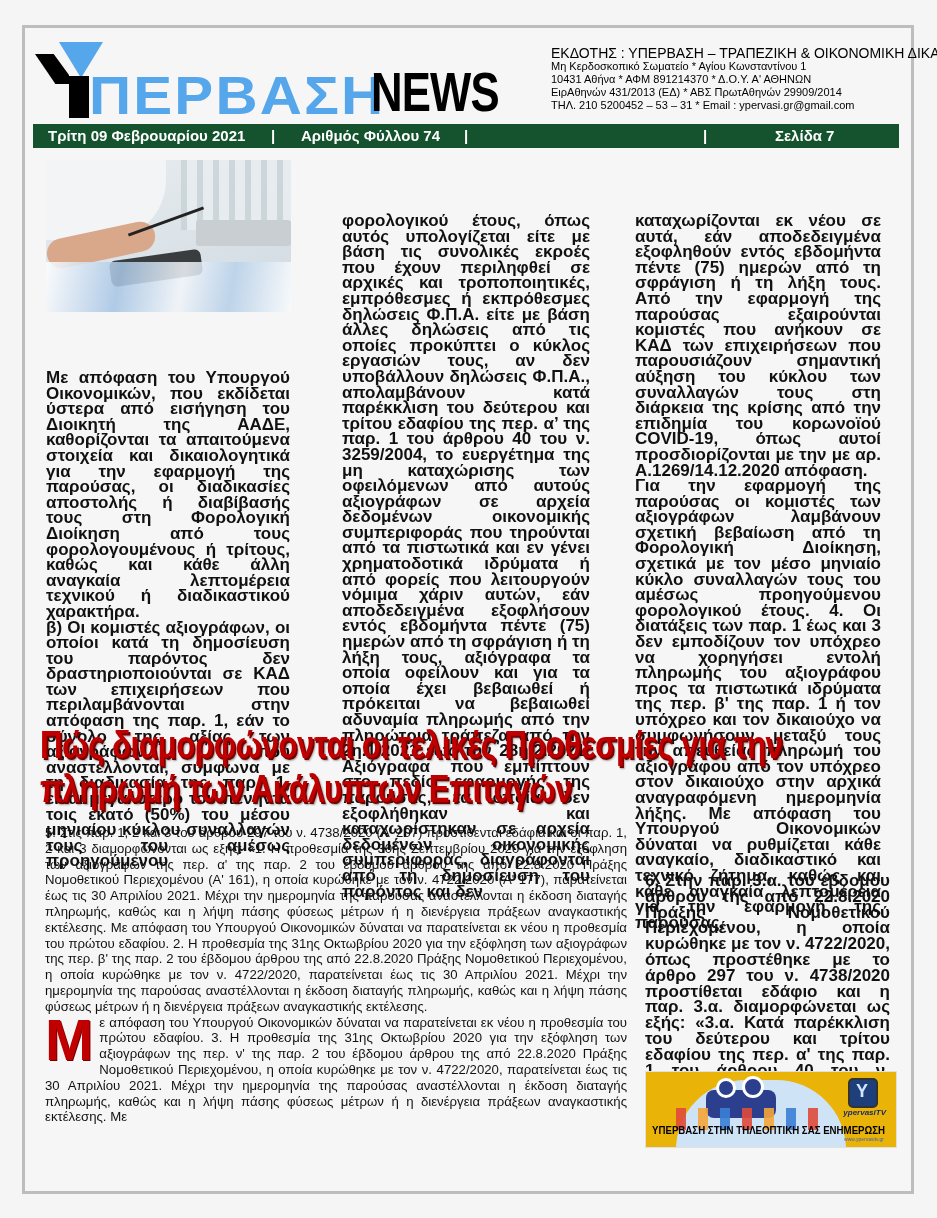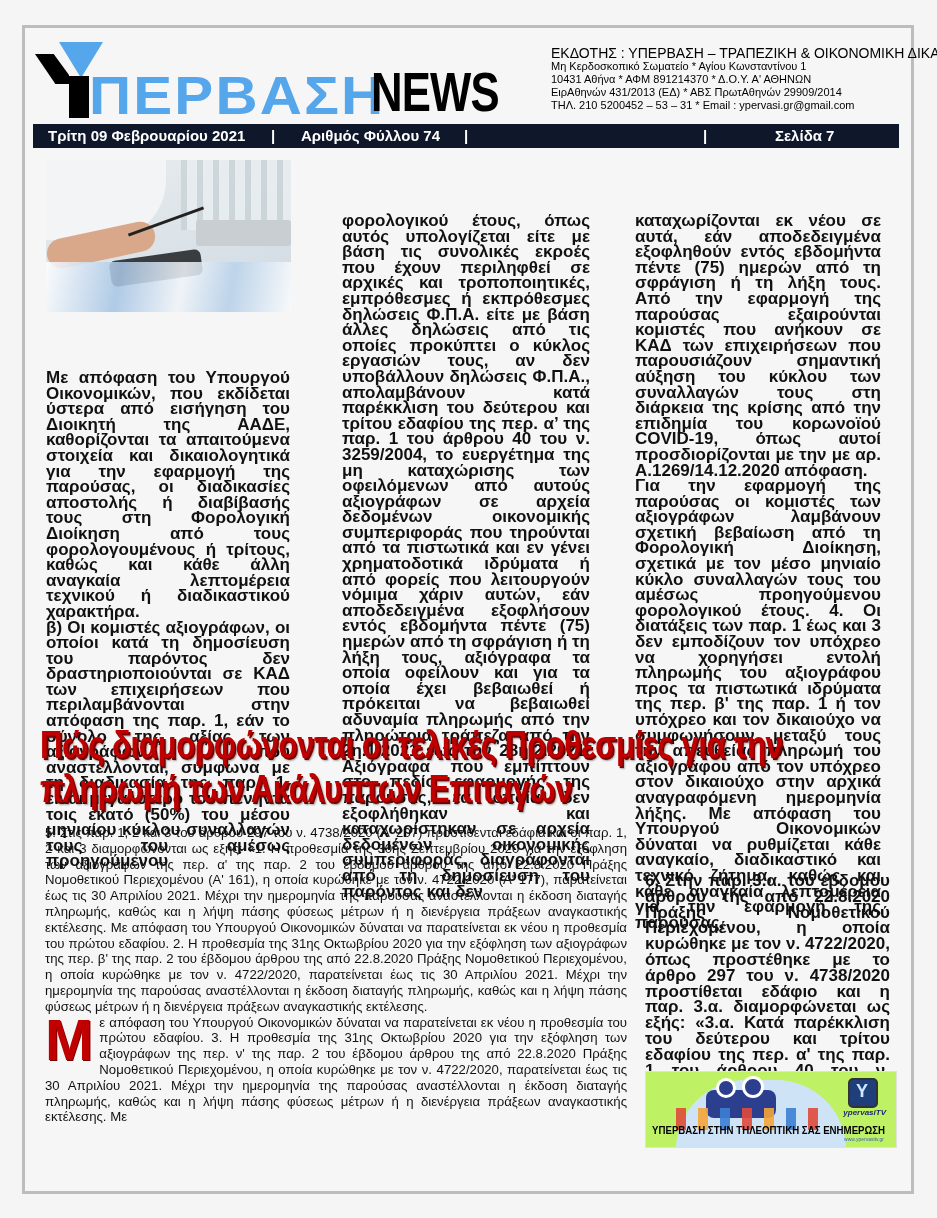--- a/index.html
+++ b/index.html
@@ -10,42 +10,42 @@
   .logo { position:absolute; left:10px; top:12px; width:460px; height:78px; }
   .logo .tri { position:absolute; left:24px; top:2px; width:0; height:0; border-left:22px solid transparent; border-right:22px solid transparent; border-top:36px solid #55a6ea; }
   .logo .ystem { position:absolute; left:34px; top:36px; width:20px; height:42px; background:#000; }
   .logo .yarm { position:absolute; left:0; top:14px; width:34px; height:30px; background:#000; clip-path:polygon(0 0, 55% 0, 100% 70%, 100% 100%, 60% 100%); }
   .logo .word-blue { position:absolute; left:54px; top:30px; font-family:"Liberation Sans", sans-serif; font-weight:bold; font-size:54px; line-height:50px; color:#55a6ea; letter-spacing:2px; transform:scaleX(1.08); transform-origin:left; }
   .logo .word-black { position:absolute; left:336px; top:26px; font-family:"Liberation Sans", sans-serif; font-weight:bold; font-size:56px; line-height:52px; color:#000; transform:scaleX(0.78); transform-origin:left; letter-spacing:-1px; }
 
   .publisher { position:absolute; left:526px; top:19px; font-size:11px; line-height:13px; color:#000; }
   .publisher div { white-space:nowrap; }
 
-  .dateline { position:absolute; left:8px; top:96px; width:866px; height:24px; background:#0f172a; color:#fff; font-family:"Liberation Sans", sans-serif; font-weight:bold; font-size:15px; line-height:24px; white-space:nowrap; }
+  .dateline { position:absolute; left:8px; top:96px; width:866px; height:24px; background:#14532d; color:#fff; font-family:"Liberation Sans", sans-serif; font-weight:bold; font-size:15px; line-height:24px; white-space:nowrap; }
   .dateline span { position:absolute; top:0; }
 
   
   .col { position:absolute; font-size:17px; line-height:15.6px; text-align:justify; font-weight:bold;margin-top:48px; }
   .col p { margin:0; }
   .photo { position:absolute; left:21px; top:132px; width:245px; height:152px; overflow:hidden; background:linear-gradient(160deg,#e7ecef 0%, #dfe6ea 40%, #cfd9e2 100%); }
   .photo .window { position:absolute; right:0; top:0; width:110px; height:70px; background:repeating-linear-gradient(90deg,#c8d2d6 0 6px,#e8eef0 6px 16px); opacity:.8; }
   .photo .shirt { position:absolute; left:0; top:0; width:120px; height:80px; background:#f2f4f6; border-radius:0 0 60px 0; }
   .photo .arm { position:absolute; left:0; top:70px; width:110px; height:30px; background:#d9a88a; border-radius:20px; transform:rotate(-12deg); }
   .photo .calc { position:absolute; left:64px; top:95px; width:92px; height:26px; background:#3a3d40; border-radius:6px; transform:rotate(-8deg); }
   .photo .laptop { position:absolute; right:0; top:60px; width:95px; height:26px; background:#c9ced2; border-radius:3px; }
   .photo .papers { position:absolute; left:0; bottom:0; width:245px; height:50px; background:linear-gradient(100deg,#ffffff 0%, #a9c7e6 30%, #f4f7fa 55%, #b9d2ea 75%, #ffffff 100%); opacity:.85; }
   .photo .pen { position:absolute; left:80px; top:60px; width:80px; height:3px; background:#222; transform:rotate(-20deg); }
 
   .headline { position:absolute; left:15px; top:695px; width:860px; font-family:"Liberation Sans Narrow","Liberation Sans", sans-serif; font-weight:bold; font-size:38px; line-height:44px; color:#c00000; transform:scaleX(0.82); transform-origin:left; letter-spacing:-0.5px; text-shadow:2px 2px 0 #7a0000, 3px 3px 2px rgba(0,0,0,.35); white-space:nowrap; width:1050px; }
 
   .body-wide { position:absolute; left:20px; top:797px; width:582px; font-size:13.2px; line-height:15.8px; text-align:justify; }
   .body-wide p { margin:0; }
   .dropcap { float:left; font-family:"Liberation Sans", sans-serif; font-weight:bold; color:#c00000; font-size:58px; line-height:46px; margin:2px 6px 0 0; text-shadow:1px 1px 0 #7a0000; }
 
-  .banner { position:absolute; left:620px; top:1043px; width:250px; height:75px; background:#bef264; border:1px solid #e0e0e0; overflow:hidden; }
+  .banner { position:absolute; left:620px; top:1043px; width:250px; height:75px; background:#eab308; border:1px solid #e0e0e0; overflow:hidden; }
   .banner .cloud { position:absolute; left:30px; top:8px; width:170px; height:70px; background:#cfe3f7; border-radius:80px 80px 0 0; }
   .banner .camera { position:absolute; left:60px; top:18px; width:70px; height:28px; background:#2c3f8f; border-radius:8px; }
   .banner .reel1 { position:absolute; left:70px; top:6px; width:20px; height:20px; background:#2c3f8f; border-radius:50%; border:3px solid #fff; box-sizing:border-box; }
   .banner .reel2 { position:absolute; left:96px; top:4px; width:22px; height:22px; background:#2c3f8f; border-radius:50%; border:3px solid #fff; box-sizing:border-box; }
   .banner .people { position:absolute; left:30px; top:36px; width:150px; height:22px; background:repeating-linear-gradient(90deg,#e04a3a 0 10px,transparent 10px 22px,#f4a53a 22px 32px,transparent 32px 44px,#3a7fd4 44px 54px,transparent 54px 66px); opacity:.9; }
   .banner .tvlogo { position:absolute; right:18px; top:6px; width:26px; height:26px; background:#1f3f7a; border-radius:5px; border:2px solid #333; }
   .banner .tvlogo::after { content:"Y"; position:absolute; left:6px; top:1px; color:#cfe8ff; font-weight:bold; font-size:18px; }
   .banner .tvname { position:absolute; right:10px; top:36px; font-size:8px; font-weight:bold; font-style:italic; color:#1a2a6a; }
   .banner .slogan { position:absolute; left:6px; top:52px; font-family:"Liberation Sans", sans-serif; font-weight:bold; font-size:11px; color:#000; white-space:nowrap; transform:scaleX(0.88); transform-origin:left; }
   .banner .url { position:absolute; right:12px; top:64px; font-size:5px; color:#3a5fb4; }

